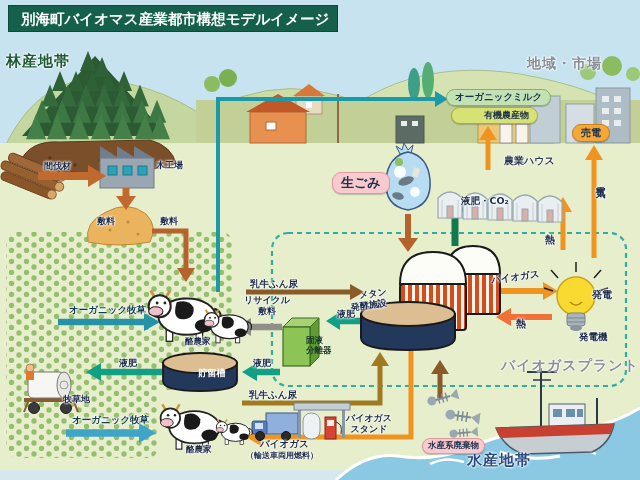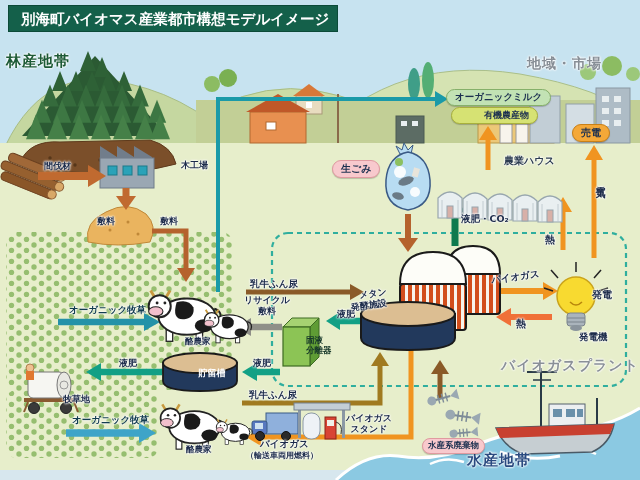--- a/index.html
+++ b/index.html
@@ -399,21 +399,21 @@
 </svg>
 
 <div class="title">別海町バイオマス産業都市構想モデルイメージ</div>
 
 <div class="lb zone" style="left:6px;top:52px;color:#1d5a36;">林産地帯</div>
 <div class="lb zone" style="left:527px;top:55px;font-size:14px;color:#878e96;">地域・市場</div>
 <div class="lb zone" style="left:467px;top:451px;color:#2a4a80;">水産地帯</div>
 <div class="lb zone" style="left:501px;top:357px;font-size:14px;color:#8a9098;">バイオガスプラント</div>
 
 <div class="lb" style="left:44px;top:161px;">間伐材</div>
-<div class="lb" style="left:156px;top:160px;margin-left:25px;">木工場</div>
+<div class="lb" style="left:156px;top:160px;">木工場</div>
 <div class="lb" style="left:97px;top:216px;">敷料</div>
 <div class="lb" style="left:160px;top:216px;">敷料</div>
 <div class="lb" style="left:250px;top:278px;font-size:9.5px;">乳牛ふん尿</div>
 <div class="lb" style="left:240px;top:295px;width:54px;text-align:center;">
   <span>リサイクル</span><br>
   <span>敷料</span>
 </div>
 <div class="lb nohalo" style="left:282px;top:335px;width:38px;text-align:center;font-size:8.5px;color:#17382a;">
   <span>固液</span><br>
   <span>分離器</span>
@@ -424,22 +424,22 @@
 <div class="lb nohalo" style="left:170px;top:368px;width:60px;text-align:center;color:#fff;">貯留槽</div>
 <div class="lb" style="left:63px;top:394px;">牧草地</div>
 <div class="lb" style="left:69px;top:304px;font-size:9.5px;color:#123c50;">オーガニック牧草</div>
 <div class="lb" style="left:72px;top:414px;font-size:9.5px;color:#123c50;">オーガニック牧草</div>
 <div class="lb" style="left:185px;top:336px;font-size:8.5px;">酪農家</div>
 <div class="lb" style="left:186px;top:444px;font-size:8.5px;">酪農家</div>
 <div class="lb" style="left:350px;top:289px;transform:rotate(-8deg);">
   <span style="margin-left:10px;">メタン</span><br>
   <span>発酵施設</span>
 </div>
-<div class="pill" style="left:332px;top:160px;font-size:10px;background:var(--pill-pink,#f8c9cd);border:1px solid #e09aa0;">生ごみ</div>
-<div class="lb" style="left:461px;top:213px;font-size:9.5px;">液肥・CO₂</div>
+<div class="pill" style="left:332px;top:172px;font-size:13px;background:var(--pill-pink,#f8c9cd);border:1px solid #e09aa0;">生ごみ</div>
+<div class="lb" style="left:461px;top:195px;font-size:9.5px;">液肥・CO₂</div>
 <div class="lb" style="left:504px;top:155px;font-size:10px;color:#2c3c50;">農業ハウス</div>
 <div class="lb" style="left:545px;top:234px;font-size:10px;">熱</div>
 <div class="lb" style="left:516px;top:318px;font-size:10px;">熱</div>
 <div class="lb vert" style="left:594px;top:178px;font-size:10px;height:40px;">電気</div>
 <div class="lb" style="left:491px;top:271px;font-size:9.5px;transform:rotate(-8deg);">バイオガス</div>
 <div class="lb" style="left:592px;top:289px;font-size:10px;">発電</div>
 <div class="lb" style="left:558px;top:331px;font-size:9.5px;padding-left:21px;">発電機</div>
 <div class="pill" style="left:572px;top:124px;font-size:10px;background:var(--pill-orange,#f4a838);border:1px solid #c88018;">売電</div>
 <div class="pill" style="left:446px;top:89px;font-size:9.5px;background:var(--pill-green,#c2e2b4);border:1px solid #86b06a;">オーガニックミルク</div>
 <div class="pill" style="left:451px;top:107px;background:var(--pill-yellow,#d6e273);border:1px solid #a8b03c;padding-left:32px;">有機農産物</div>

